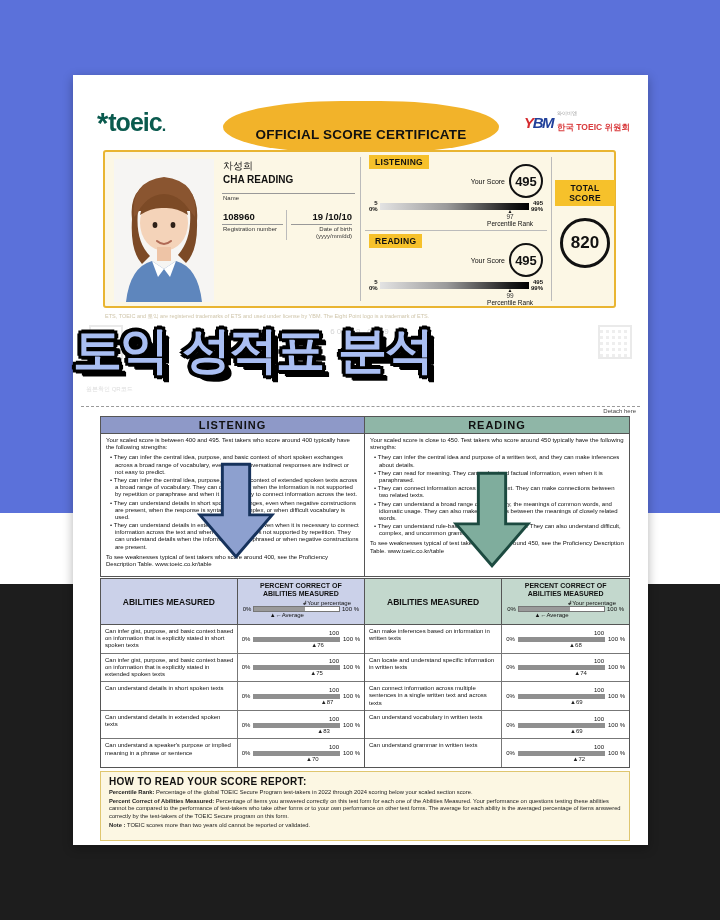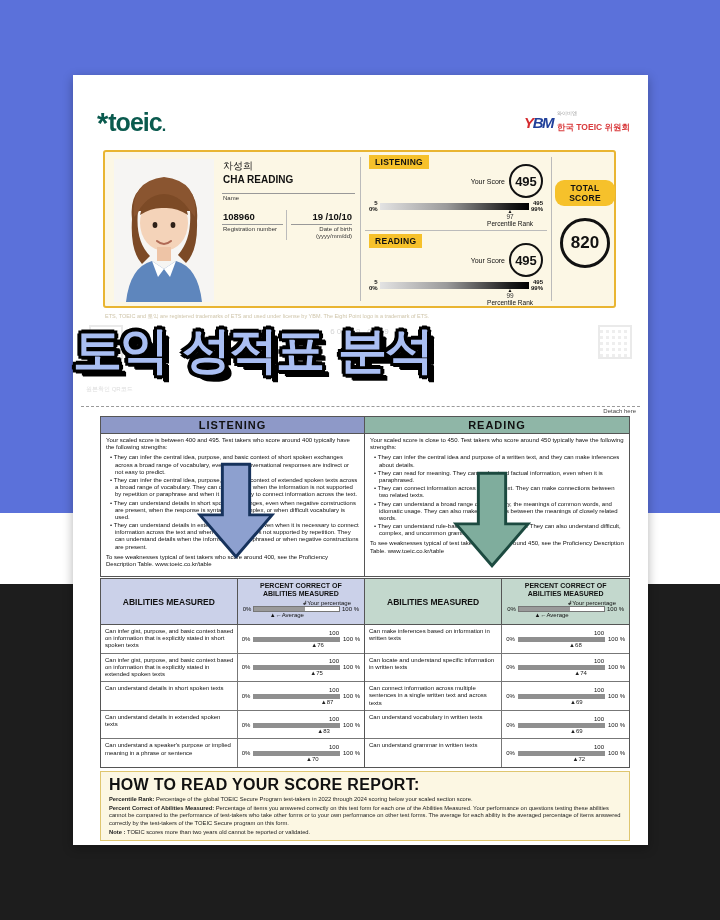--- a/index.html
+++ b/index.html
@@ -47,21 +47,21 @@
   .circle-s { width:34px; height:34px; border:2.5px solid #111; border-radius:50%; display:flex; align-items:center; justify-content:center; font-size:13px; font-weight:800; background:#fcf7e5; }
   .sb-barrow { position:absolute; left:4px; right:4px; top:48px; display:flex; align-items:center; gap:2px; }
   .labstack { font-size:6px; font-weight:700; line-height:1.05; text-align:right; }
   .sbar { flex:1; height:7px; background:linear-gradient(90deg,#e3e3e3,#9a9a9a 45%,#1a1a1a 88%,#000); }
   .sb-pct { position:absolute; right:14px; top:57px; text-align:center; line-height:1.05; }
   .sb-pct .tri { font-size:5px; display:block; }
   .sb-pct .num { font-size:6.5px; color:#333; display:block; }
   .sb-pct .txt { font-size:6.5px; display:block; }
   .vline2 { position:absolute; left:446px; top:5px; bottom:5px; width:1px; background:#bbb; }
   .total { position:absolute; left:450px; top:0; width:60px; height:100%; text-align:center; }
-  .total .badge { margin-top:28px; line-height:1.2; padding:3px 5px;border-radius:9px; }
+  .total .badge { margin-top:28px; line-height:1.2; padding:3px 5px; }
   .circle-b { width:50px; height:50px; border:3px solid #111; border-radius:50%; margin:12px auto 0; display:flex; align-items:center; justify-content:center; font-size:17px; font-weight:800; background:#fcf7e5; }
 
   .ets-line { position:absolute; left:32px; top:238px; font-size:5.5px; color:#cfc5aa; }
 
   
   .qr { position:absolute; width:34px; height:34px; border:2px solid #e2e2e2; opacity:.7;
         background:repeating-linear-gradient(0deg,#e8e8e8 0 3px,#fff 3px 6px),repeating-linear-gradient(90deg,#e8e8e8 0 3px,#fff 3px 6px); background-blend-mode:lighten; }
   .qr-l { left:16px; top:250px; } .qr-r { right:16px; top:250px; }
   .faint-num { position:absolute; left:0; right:0; top:252px; text-align:center; font-size:8px; color:#d5d5d5; letter-spacing:2px; }
   .faint-lab { position:absolute; left:13px; top:310px; font-size:6px; color:#ddd; }
@@ -107,35 +107,38 @@
   .ab-row:last-child { border-bottom:none; }
   .ab-text { width:52%; border-right:1px solid #777; font-size:6px; line-height:1.2; padding:3px 3px 0 4px; }
   .ab-bar { width:48%; display:flex; align-items:center; padding:0 4px; font-size:6px; }
   .bwrap { position:relative; flex:1; height:20px; margin:0 3px; }
   .bfill { position:absolute; left:0; right:0; top:8px; height:5px; background:#8f8f8f; }
   .b100 { position:absolute; right:1px; top:1px; font-size:6px; }
   .bavg { position:absolute; top:13px; font-size:6px; white-space:nowrap; color:#222; }
 
   
   .howto { position:absolute; left:27px; top:696px; width:530px; height:70px; background:#fcf7e3; border:1.5px solid #dfc66f; padding:4px 8px; }
-  .howto h3 { font-size:16px; font-weight:900; letter-spacing:.3px; margin-bottom:2px; }
+  .howto h3 { font-size:10px; font-weight:900; letter-spacing:.3px; margin-bottom:2px; }
   .howto p { font-size:5.8px; line-height:1.25; margin-bottom:2px; color:#222; }
   .howto b { font-weight:800; }
 </style>
 </head>
 <body>
 
 <div class="stage">
   <div class="bg-blue"></div>
   <div class="bg-white"></div>
   <div class="bg-black"></div>
 
   <div class="page">
 
     <div class="toeic-logo"><span class="ast">*</span><span>toeic</span><span class="dot">.</span></div>
+    <div class="cert-banner">
+        <span>OFFICIAL SCORE CERTIFICATE</span>
+      </div>
     <div class="ybm">
       <div class="ybm-mark"><span class="y">Y</span><span class="bm">BM</span></div>
       <div class="ybm-text">
         <span class="small">와이비엠</span>
         <span class="org">한국 TOEIC 위원회</span>
       </div>
     </div>
 
     <div class="cert-box">
       <div class="photo">

